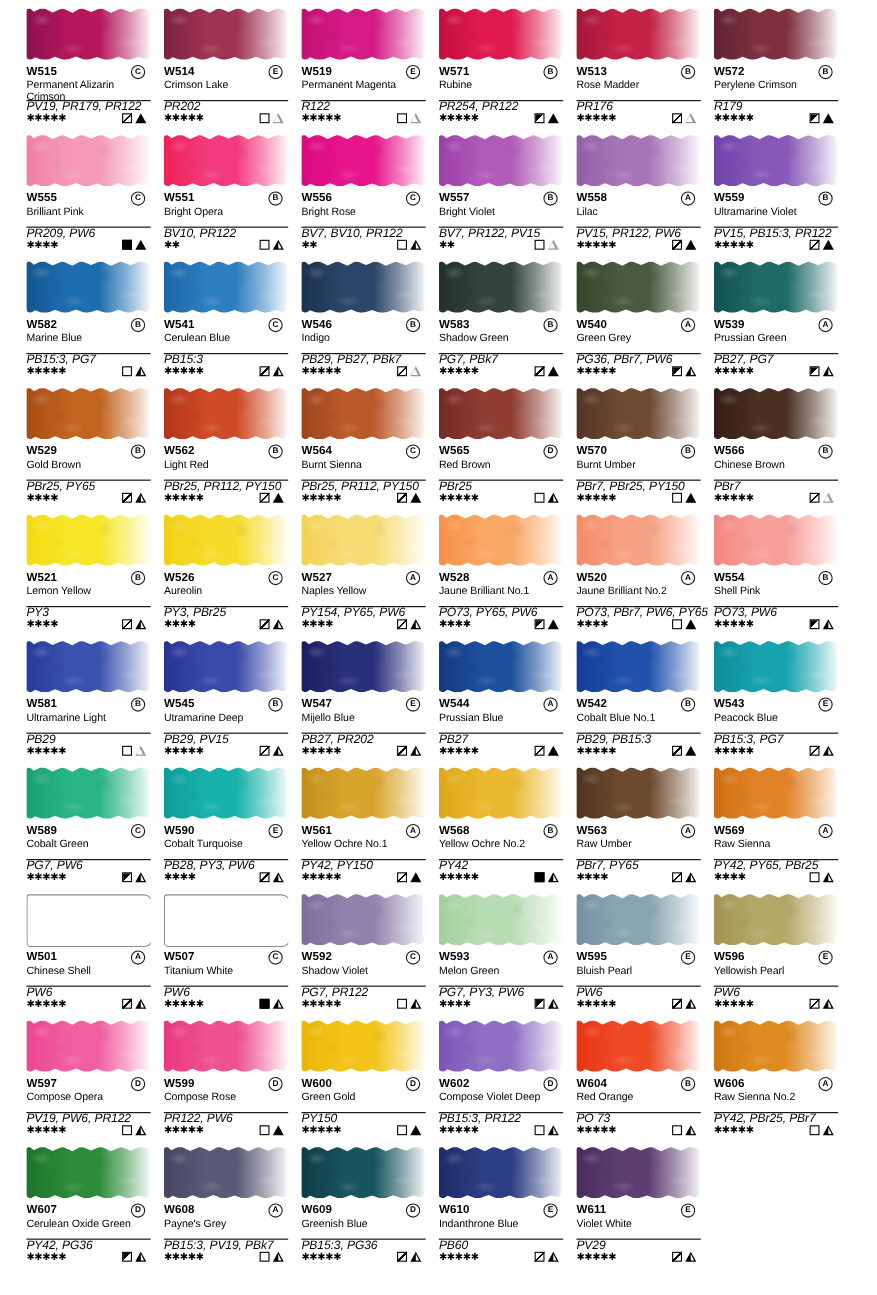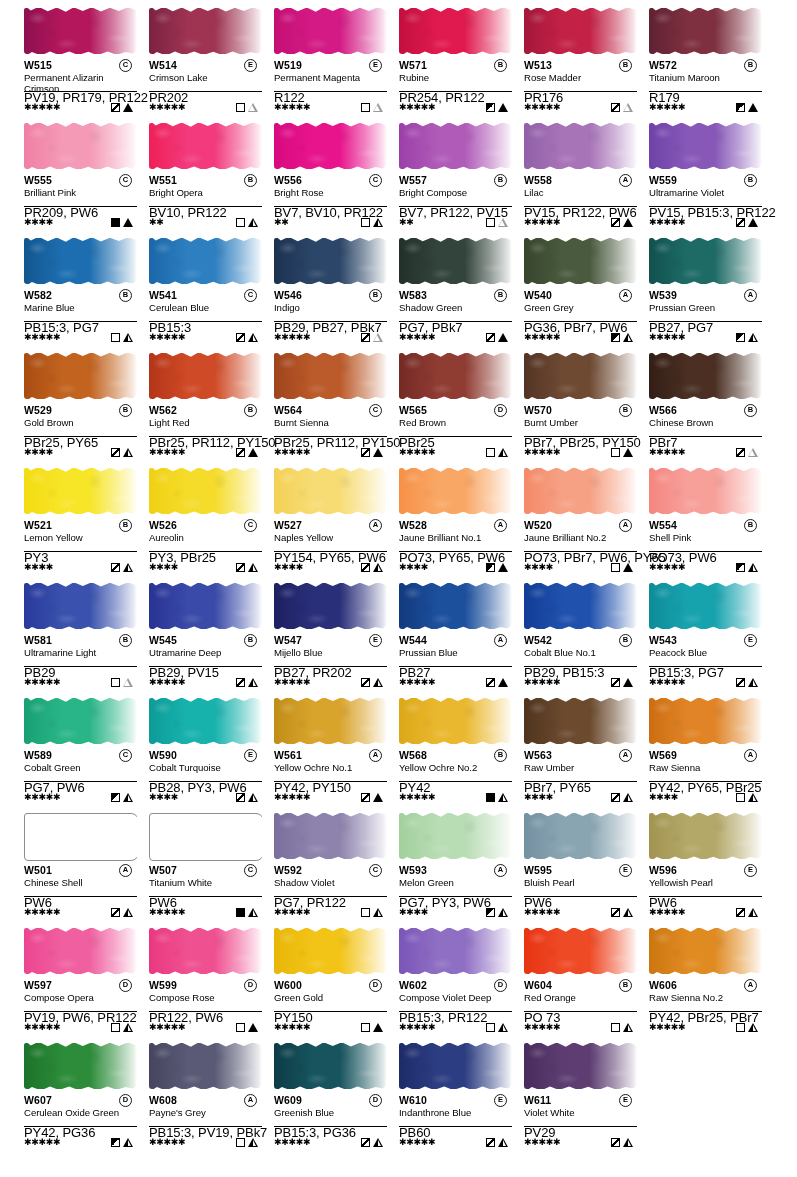--- a/index.html
+++ b/index.html
@@ -106,27 +106,28 @@
     max-width:106px;
     color:#000;
   }
   .meta{
     position:absolute;
     left:0;
     bottom:6px;
     width:113px;
   }
   .pig{
-    font-size:13px;
+    font-size:11px;
     line-height:9px;
     letter-spacing:-.1px;
     border-top:1px solid #000;
     padding-top:1px;
     white-space:nowrap;
     color:#000;
+    font-style:italic;
   }
   .botrow{
     display:flex;align-items:center;justify-content:space-between;
     margin-top:0px;
     height:11px;
   }
   .stars{
     font-size:9px;
     line-height:11px;
     letter-spacing:-.3px;
@@ -292,21 +293,21 @@
             <div class="band" style="background: linear-gradient(to right, rgb(95, 34, 50) 0%, rgb(126, 48, 64) 34%, rgb(126, 48, 64) 58%, rgba(126, 48, 64, 0.55) 80%, rgba(126, 48, 64, 0.12) 97%, rgba(255, 255, 255, 0) 100%);"></div>
             <div class="tex"></div>
             <div class="topedge"></div>
             <div class="botedge"></div>
           </div>
         </div>
         <div class="head">
           <div class="code">W572</div>
           <div class="series">B</div>
         </div>
-        <div class="pname">Titanium Maroon</div>
+        <div class="pname">Perylene Crimson</div>
         <div class="meta">
           <div class="pig">R179</div>
           <div class="botrow">
             <div class="stars">✱✱✱✱✱</div>
             <div class="icons">
               <div class="sq half"></div>
               <div class="tri "></div>
             </div>
           </div>
         </div>
@@ -392,21 +393,21 @@
             <div class="band" style="background: linear-gradient(to right, rgb(155, 63, 168) 0%, rgb(176, 91, 184) 34%, rgb(176, 91, 184) 58%, rgba(176, 91, 184, 0.55) 80%, rgba(176, 91, 184, 0.12) 97%, rgba(255, 255, 255, 0) 100%);"></div>
             <div class="tex"></div>
             <div class="topedge"></div>
             <div class="botedge"></div>
           </div>
         </div>
         <div class="head">
           <div class="code">W557</div>
           <div class="series">B</div>
         </div>
-        <div class="pname">Bright Compose</div>
+        <div class="pname">Bright Violet</div>
         <div class="meta">
           <div class="pig">BV7, PR122, PV15</div>
           <div class="botrow">
             <div class="stars">✱✱</div>
             <div class="icons">
               <div class="sq "></div>
               <div class="tri open"></div>
             </div>
           </div>
         </div>

